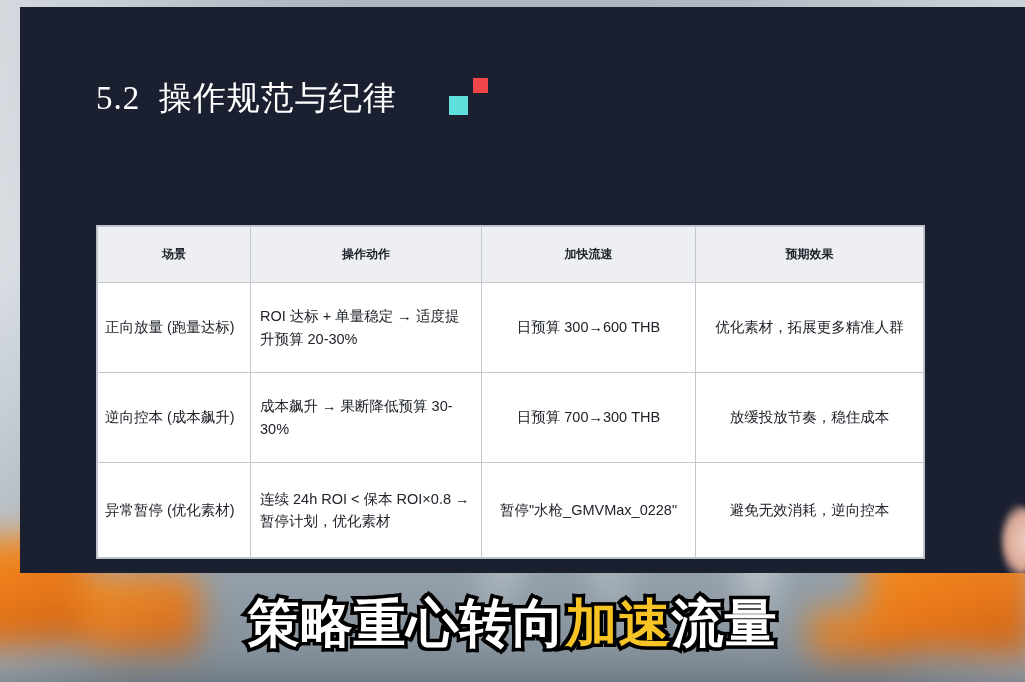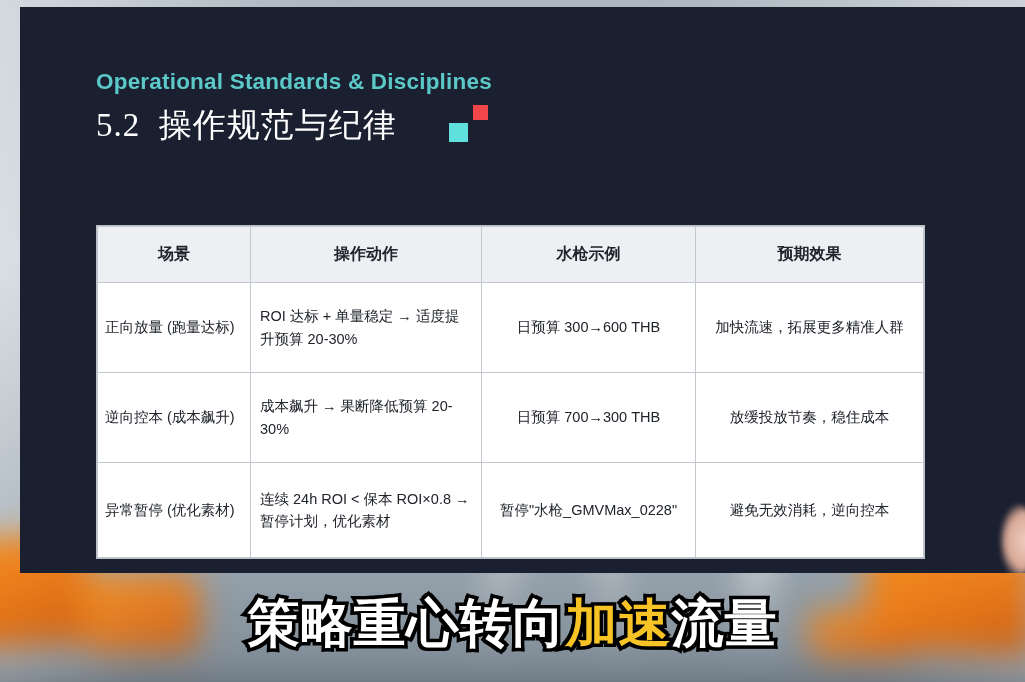--- a/index.html
+++ b/index.html
@@ -118,21 +118,21 @@
     font-size: 14.5px;
     line-height: 1.55;
     vertical-align: middle;
   }
   #spec-table th {
     background: #edeff3;
     font-weight: bold;
     text-align: center;
     height: 47px;
     padding: 4px 6px;
-    font-size: 16px;
+    font-size: 12px;
   }
   #spec-table td { height: 73px; padding: 8px 9px; }
   #spec-table td.center { text-align: center; }
   #spec-table td.scenario { text-align: left; padding-left: 7px; white-space: nowrap; font-size: 14.5px; }
   #spec-table td.action { text-align: left; }
   #spec-table tr.r3 td { height: 78px; }
 
   
   #hand-blur {
     position: absolute;
@@ -181,55 +181,54 @@
     <div class="bg-chair left-b"></div>
     <div class="bg-chair right-a"></div>
     <div class="bg-chair right-b"></div>
     <div class="bg-floor"></div>
   </div>
 </div>
 
 <div id="slide-panel">
 
   <div id="heading-block">
-    <div class="eyebrow">Operational Standards &amp; Disciplines</div>
     <div class="title-row">
       <div class="title-main"><span>5.2</span>&nbsp;&nbsp;<span>操作规范与纪律</span></div>
       <div class="deco-marks">
         <div class="deco-sq cyan"></div>
         <div class="deco-sq red"></div>
       </div>
     </div>
   </div>
 
   <table id="spec-table">
     <colgroup>
       <col class="c1">
         <col class="c2">
         <col class="c3">
         <col class="c4">
     </colgroup>
     <thead>
       <tr>
         <th>场景</th>
         <th>操作动作</th>
-        <th>水枪示例</th>
+        <th>加快流速</th>
         <th>预期效果</th>
       </tr>
     </thead>
     <tbody>
       <tr class="r1">
         <td class="scenario">正向放量 (跑量达标)</td>
         <td class="action">ROI 达标 + 单量稳定 → 适度提升预算 20-30%</td>
         <td class="center">日预算 300→600 THB</td>
-        <td class="center">加快流速，拓展更多精准人群</td>
+        <td class="center">优化素材，拓展更多精准人群</td>
       </tr>
       <tr class="r2">
         <td class="scenario">逆向控本 (成本飙升)</td>
-        <td class="action">成本飙升 → 果断降低预算 20-30%</td>
+        <td class="action">成本飙升 → 果断降低预算 30-30%</td>
         <td class="center">日预算 700→300 THB</td>
         <td class="center">放缓投放节奏，稳住成本</td>
       </tr>
       <tr class="r3">
         <td class="scenario">异常暂停 (优化素材)</td>
         <td class="action">连续 24h ROI &lt; 保本 ROI×0.8 → 暂停计划，优化素材</td>
         <td class="center">暂停"水枪_GMVMax_0228"</td>
         <td class="center">避免无效消耗，逆向控本</td>
       </tr>
     </tbody>

